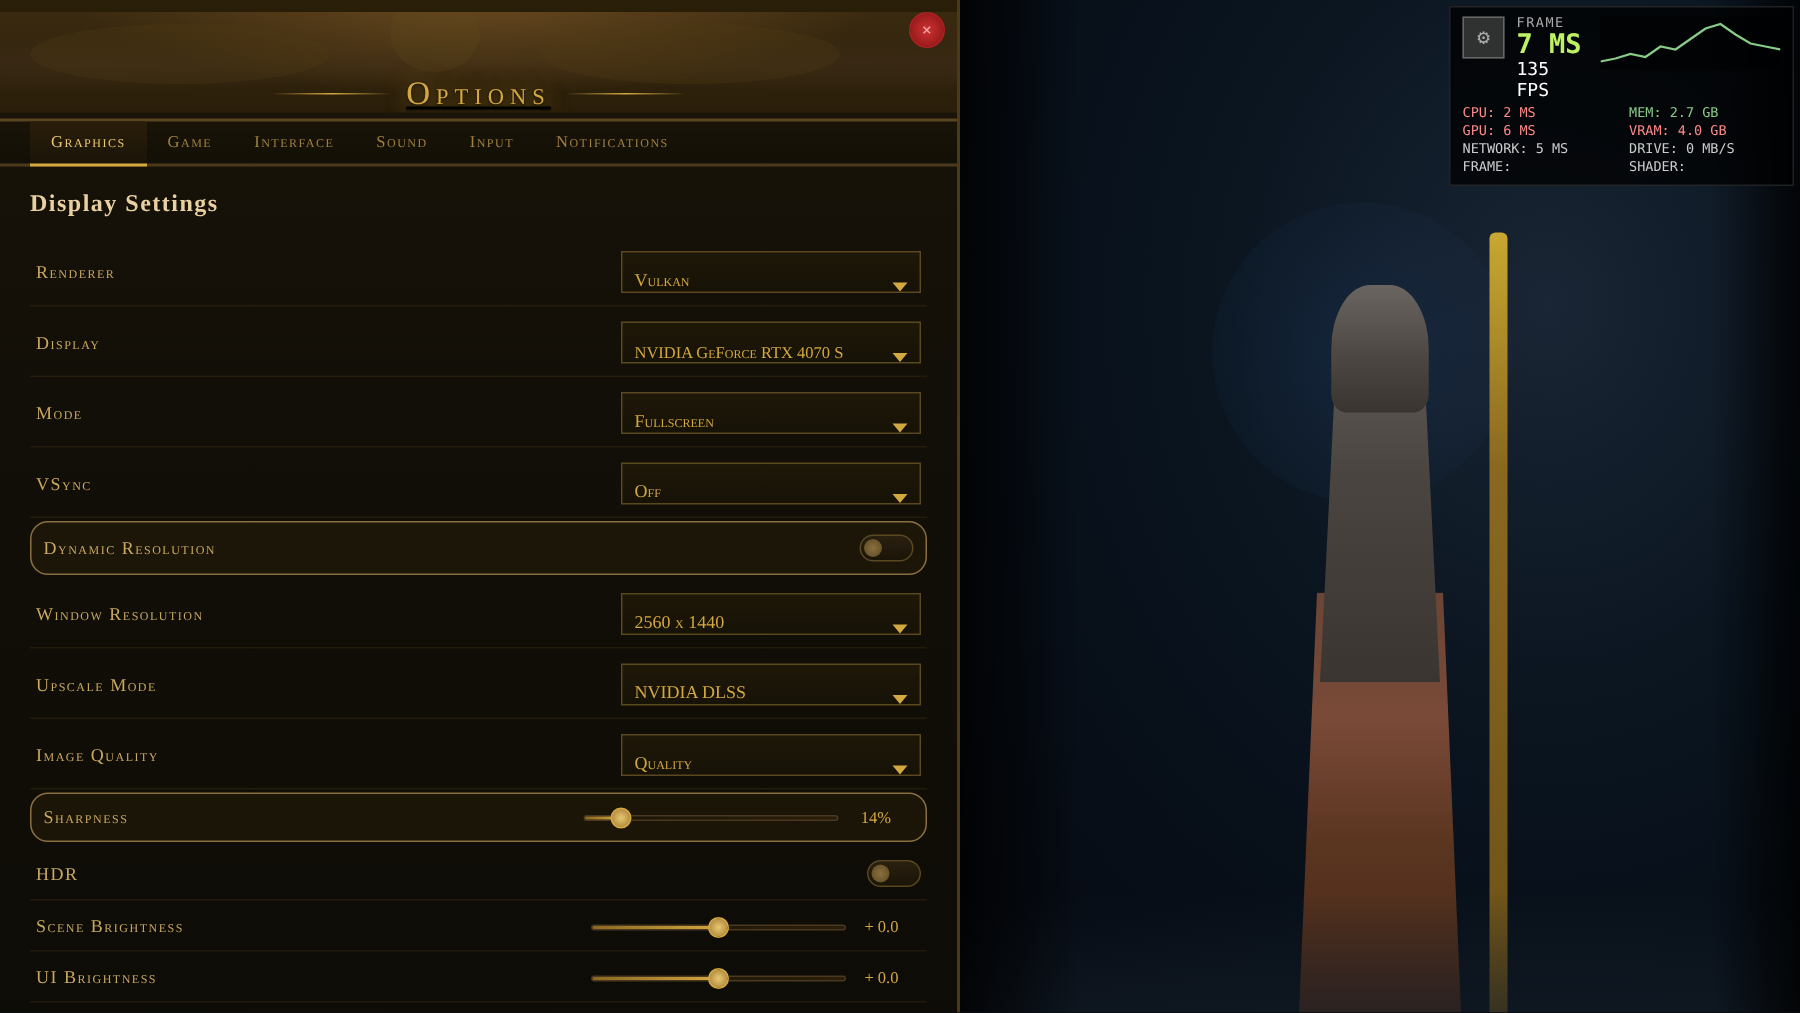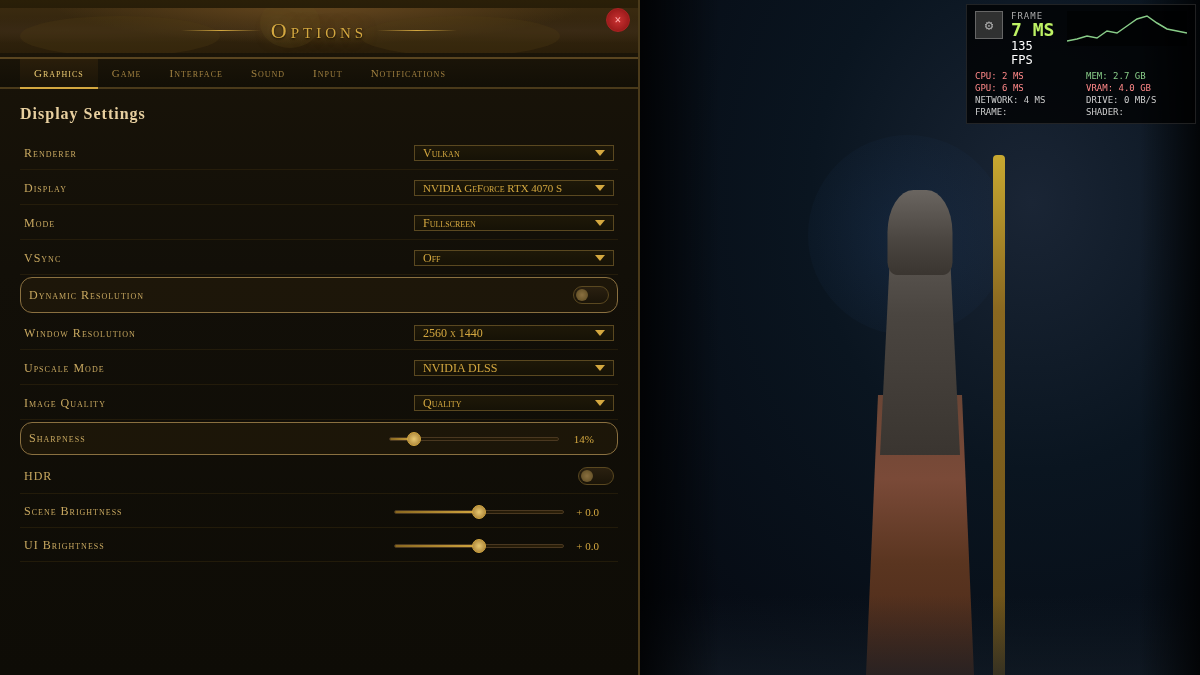--- a/index.html
+++ b/index.html
@@ -35,27 +35,28 @@
     .panel-header {
       position: relative;
       text-align: center;
       padding: 8px 0 4px;
       background: linear-gradient(180deg, #2a1f08 0%, #1a1408 100%);
       border-bottom: 2px solid #5a4520;
     }
 
     .header-ornament {
       width: 100%;
-      height: 45px;
+      height: 67px;
       background: linear-gradient(180deg, #3a2a10 0%, #2a1e0a 100%);
       display: flex;
-      align-items: center;
+      align-items: flex-end;
       justify-content: center;
       position: relative;
       overflow: hidden;
+      text-decoration: underline;
     }
 
     .header-ornament::before {
       content: '';
       position: absolute;
       top: 0; left: 0; right: 0; bottom: 0;
       background: 
         radial-gradient(ellipse at 50% -20%, #6a4a20 0%, transparent 60%),
         radial-gradient(ellipse at 10% 50%, #3a2a15 0%, transparent 40%),
         radial-gradient(ellipse at 90% 50%, #3a2a15 0%, transparent 40%);
@@ -168,25 +169,25 @@
       font-size: 12px;
       font-variant: small-caps;
       letter-spacing: 1px;
       color: #c8a860;
       min-width: 160px;
     }
 
     
     .setting-dropdown {
       display: flex;
-      align-items: center;
+      align-items: flex-end;
       background: linear-gradient(180deg, #1e1808 0%, #161206 100%);
       border: 1px solid #5a4820;
       min-width: 200px;
-      height: 16px;
+      height: 28px;
       padding: 0 8px;
       cursor: pointer;
       position: relative;
     }
 
     .setting-dropdown span {
       flex: 1;
       font-size: 12px;
       color: #d4a840;
       font-variant: small-caps;
@@ -446,21 +447,21 @@
     <div class="stat-item">
       <span class="stat-text" style="color:#88cc88">MEM: 2.7 GB</span>
     </div>
     <div class="stat-item">
       <span class="stat-text" style="color:#ff8888">GPU: 6 MS</span>
     </div>
     <div class="stat-item">
       <span class="stat-text" style="color:#ff8888">VRAM: 4.0 GB</span>
     </div>
     <div class="stat-item">
-      <span class="stat-text">NETWORK: 4 MS</span>
+      <span class="stat-text">NETWORK: 5 MS</span>
     </div>
     <div class="stat-item">
       <span class="stat-text">DRIVE: 0 MB/S</span>
     </div>
     <div class="stat-item">
       <span class="stat-text">FRAME:</span>
     </div>
     <div class="stat-item">
       <span class="stat-text">SHADER:</span>
     </div>

